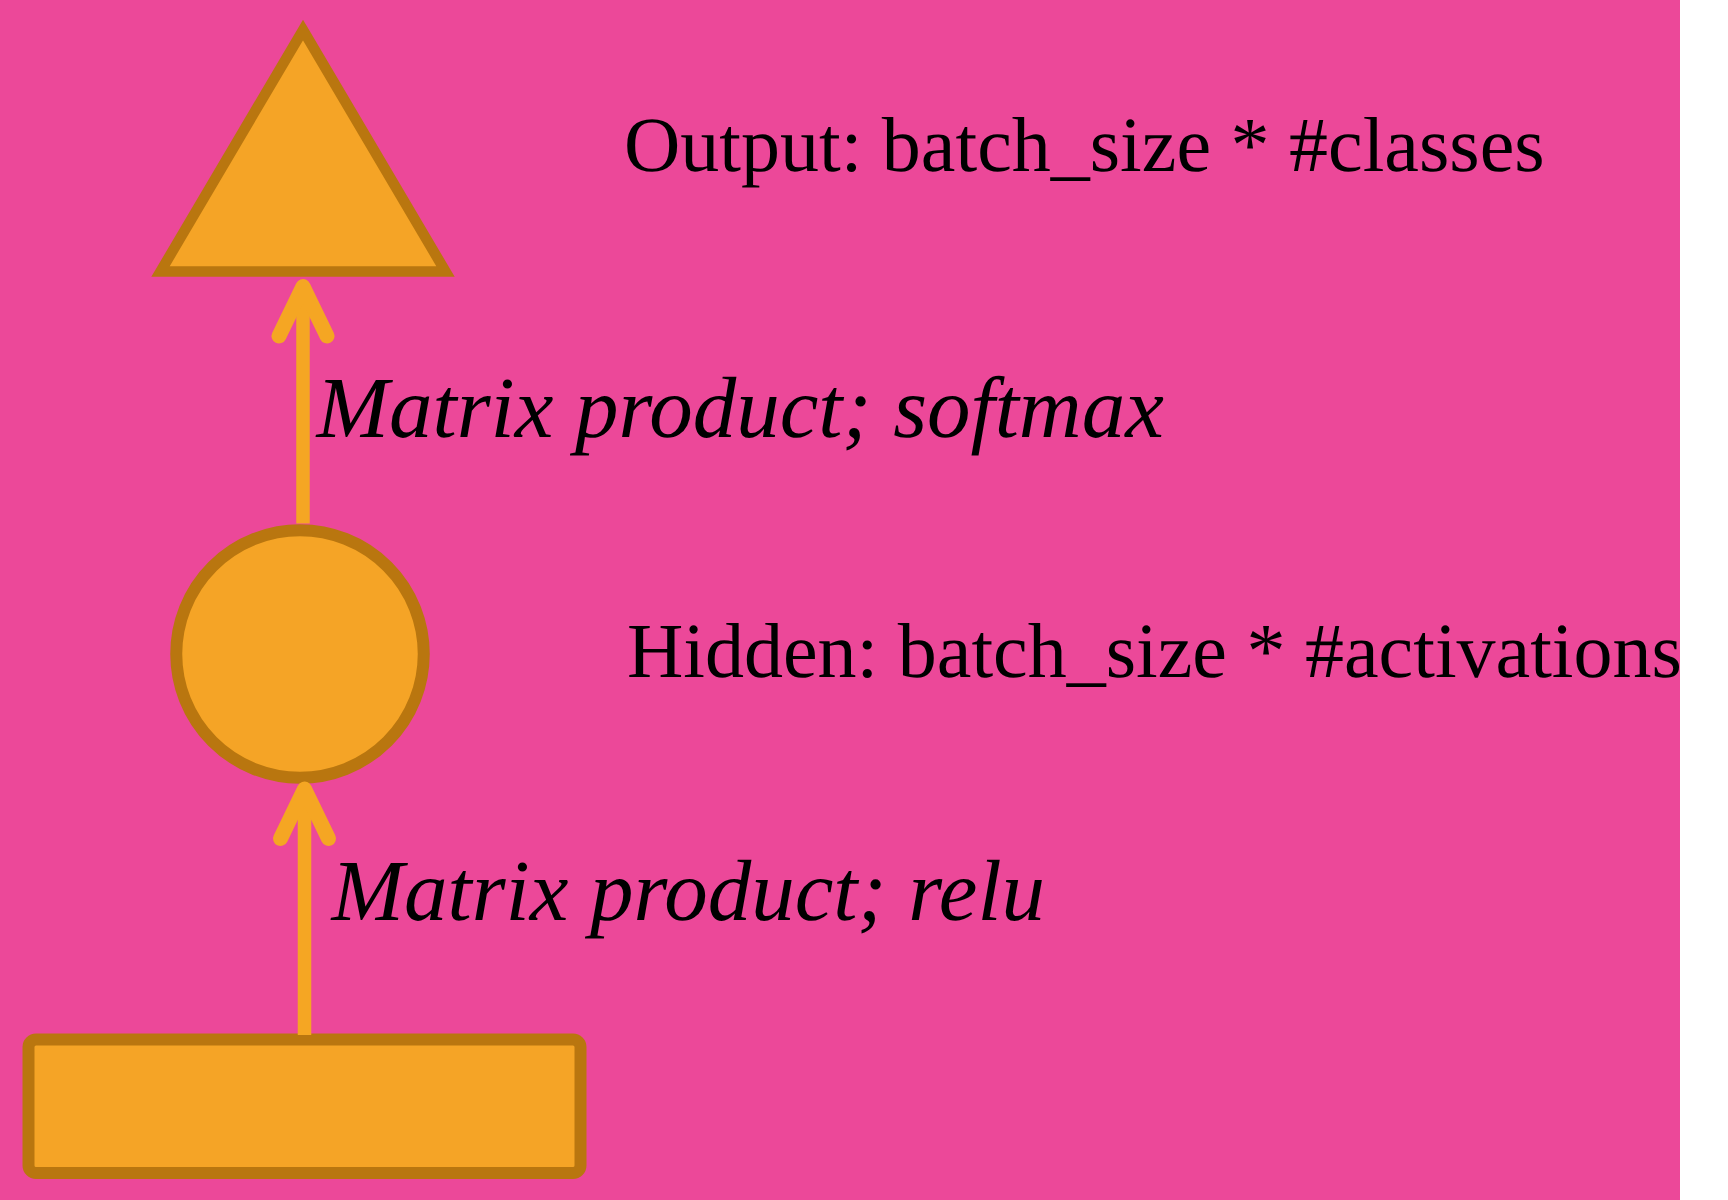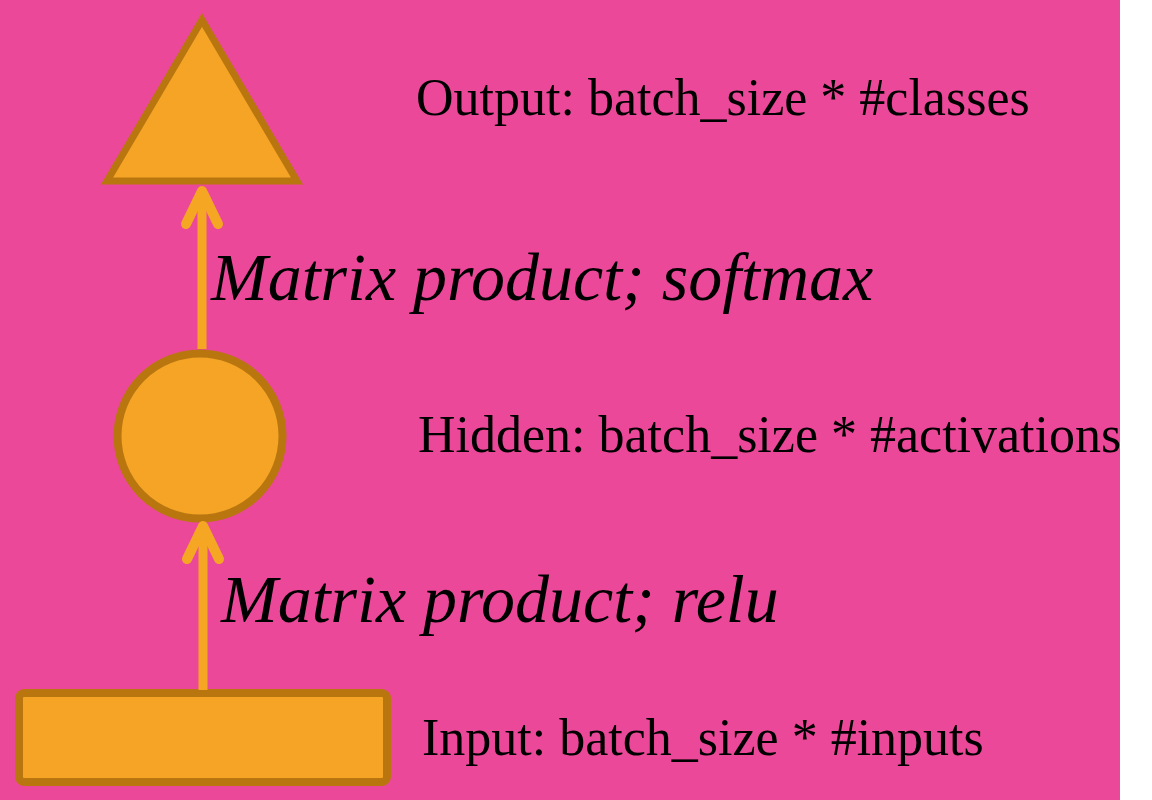--- a/index.html
+++ b/index.html
@@ -23,21 +23,21 @@
     position: absolute;
     font-family: "Liberation Serif", "DejaVu Serif", serif;
     color: #000000;
     white-space: nowrap;
     line-height: 1;
   }
   .node-label {
     font-size: 52px;
   }
   .edge-label {
-    font-size: 68px;
+    font-size: 58px;
     font-style: italic;
   }
   .label-output { left: 416px; top: 72px; }
   .label-softmax { left: 211px; top: 243px; }
   .label-hidden { left: 418px; top: 409px; text-align: right; }
   .label-relu { left: 221px; top: 565px; }
   .label-input { left: 422px; top: 712px; }
 </style>
 </head>
 <body>
@@ -64,15 +64,14 @@
   </svg>
 
   <div class="label node-label label-output">Output: batch_size * #classes</div>
 
   <div class="label edge-label label-softmax">Matrix product; softmax</div>
 
   <div class="label node-label label-hidden">Hidden: batch_size * #activations</div>
 
   <div class="label edge-label label-relu">Matrix product; relu</div>
 
-  <div class="label node-label label-input">Input: batch_size * #inputs</div>
 
 </div>
 
 </body></html>

